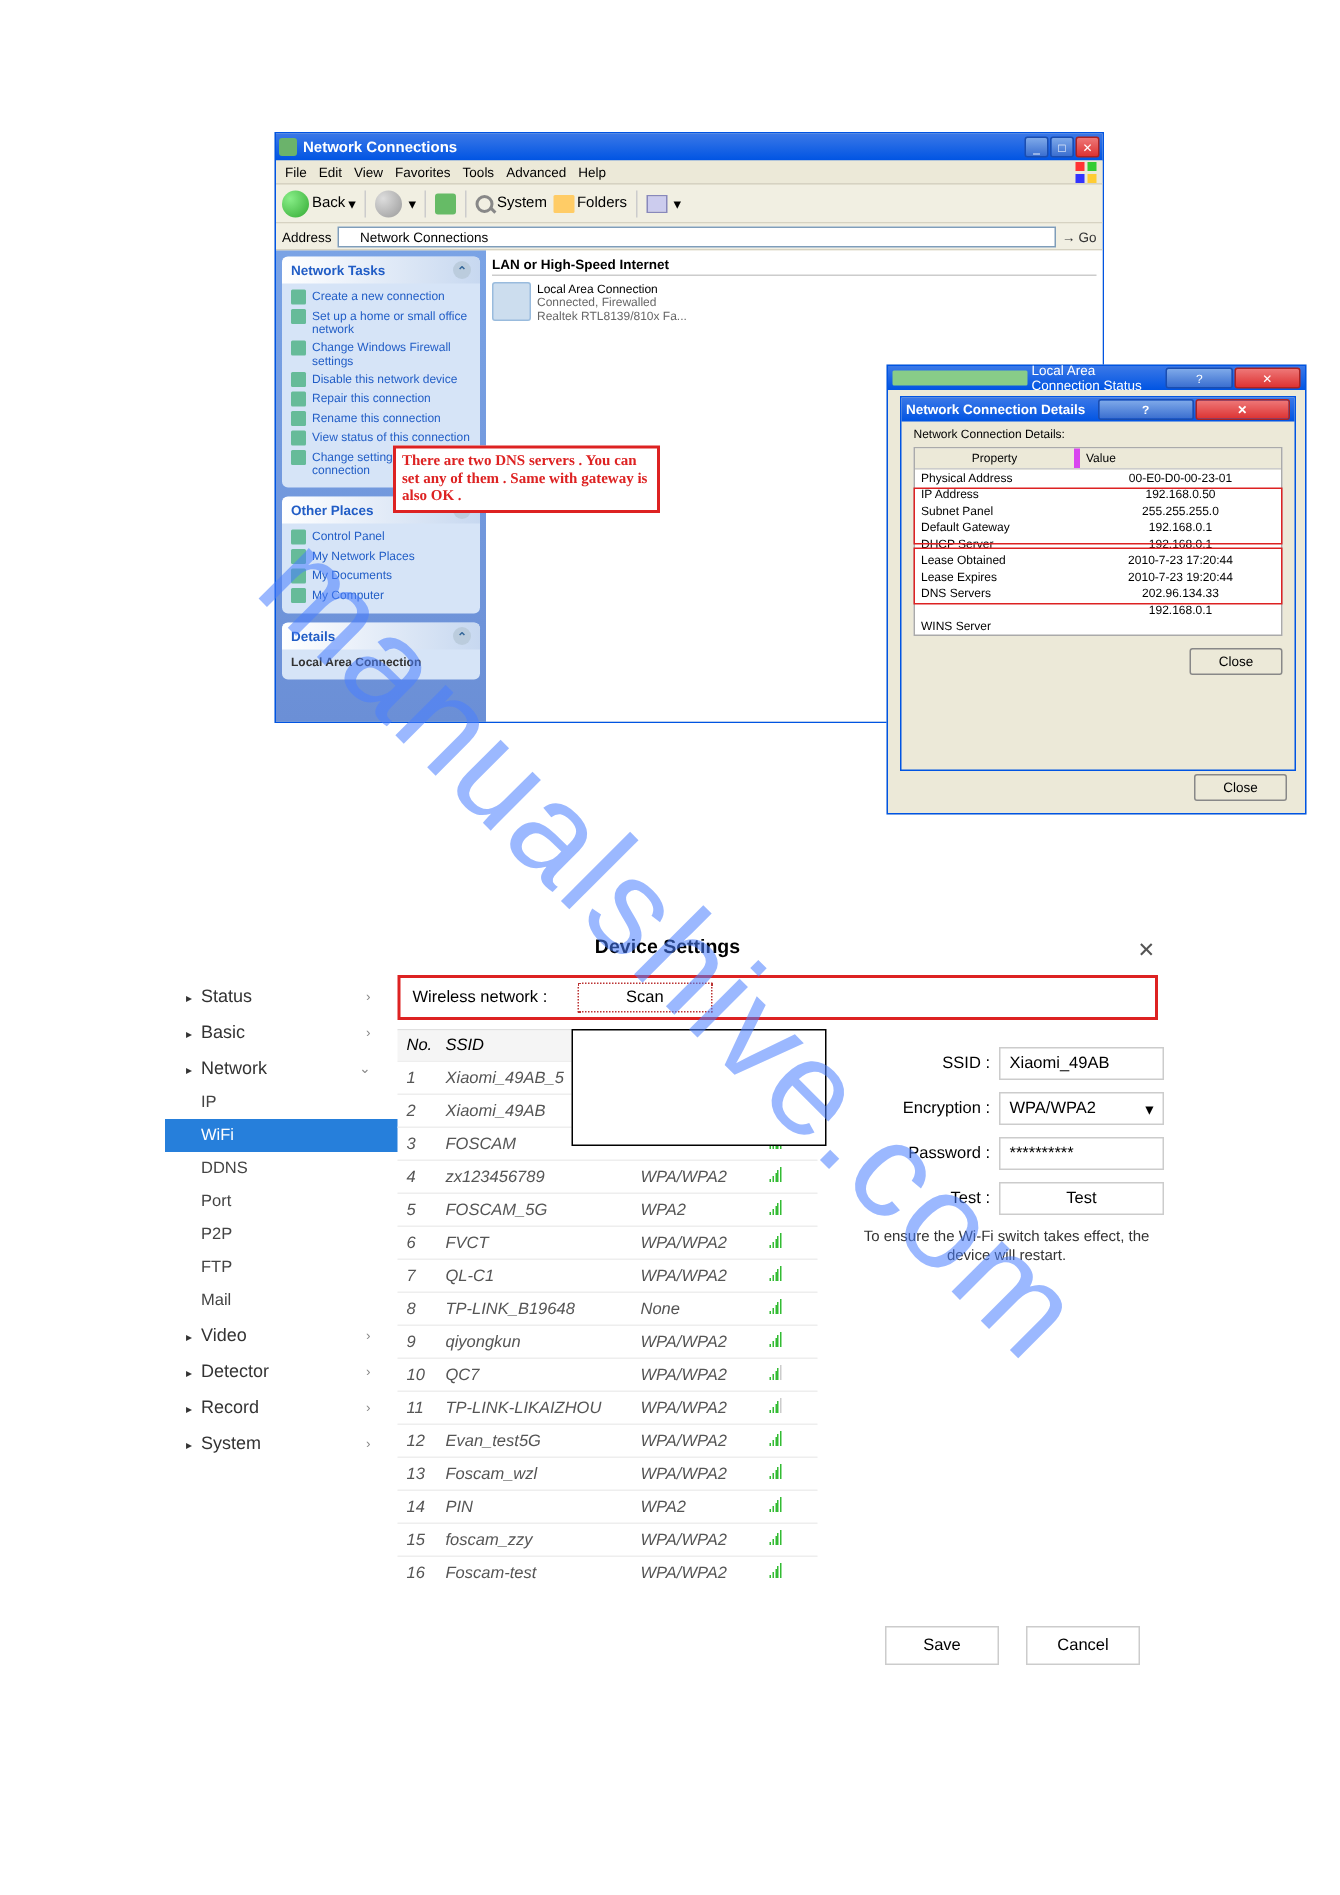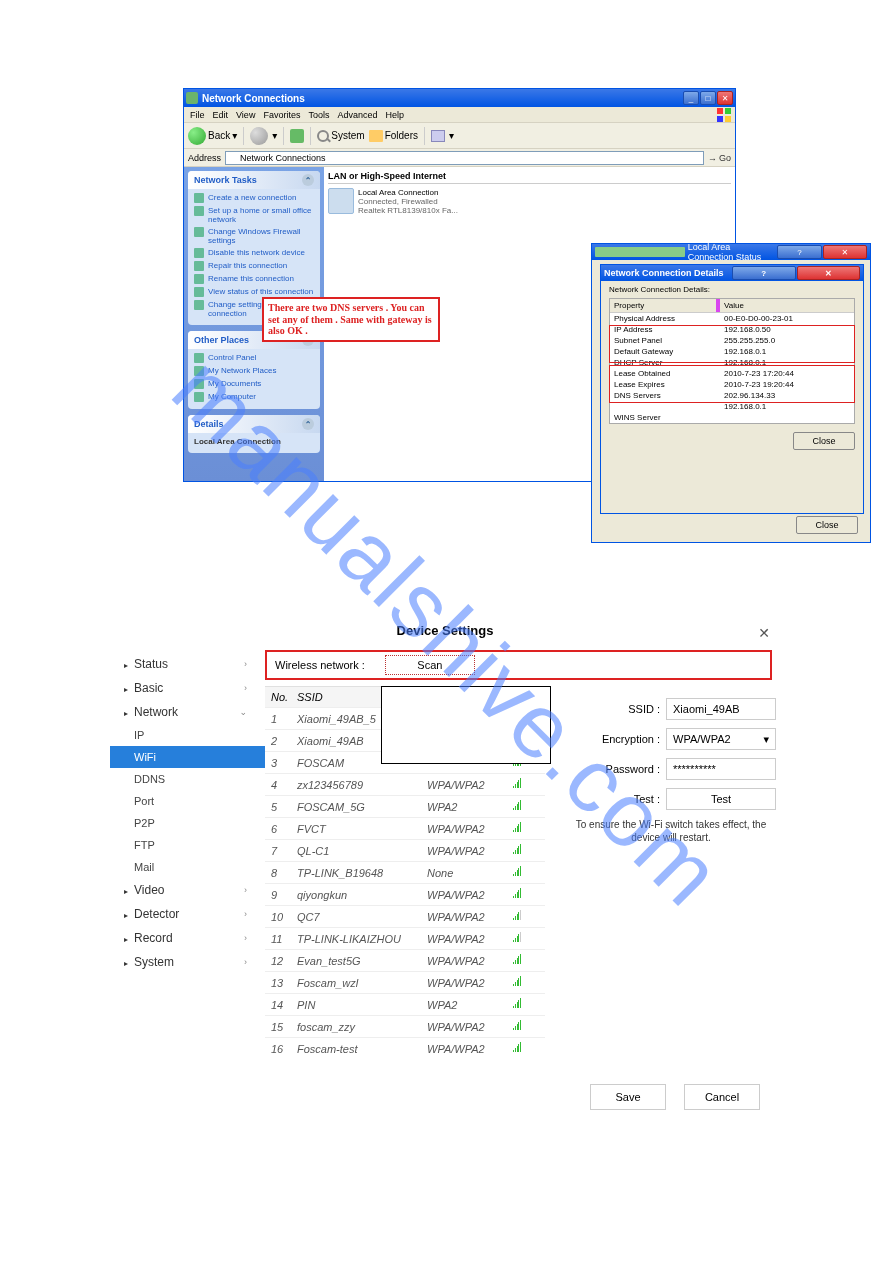--- a/index.html
+++ b/index.html
@@ -91,26 +91,26 @@
   .statuswin .sw-title span{flex:1;}
   .sw-inner {
     position:absolute; left:8px; top:20px; width:264px; height:250px;
     border:1px solid #0054e3; background:#ece9d8;
   }
   .sw-inner .sw-title{ font-weight:bold;}
   .sw-inner .label { font-size:8px; padding:4px 8px;}
   .sw-inner .table { margin:0 8px; border:1px solid #aaa; background:#fff; font-size:8px;}
   .sw-inner .table .thead { display:flex; background:#ece9d8; border-bottom:1px solid #ccc;}
   .sw-inner .table .thead div{ padding:2px 4px;}
-  .sw-inner .th1{ width:110px; border-right:4px solid #d946ef;}
+  .sw-inner .th1{ width:110px; border-right:4px solid #d946ef;text-align:center;}
   .sw-inner .th2{ flex:1;}
   .sw-inner .row { display:flex;}
   .sw-inner .row div{ padding:1px 4px;}
   .sw-inner .c1{ width:110px;}
-  .sw-inner .c2{ flex:1;}
+  .sw-inner .c2{ flex:1;text-align:center;}
   .sw-inner .closebtn, .statuswin .closebtn2 {
     width:62px; height:18px; background:#ece9d8; border:1px solid #888; font-size:9px; display:flex; align-items:center; justify-content:center; border-radius:2px; cursor:pointer;
   }
 
   
   .win2 {
     position:absolute;
     left:110px; top:615px;
     width:670px; height:520px;
     background:#fff;

